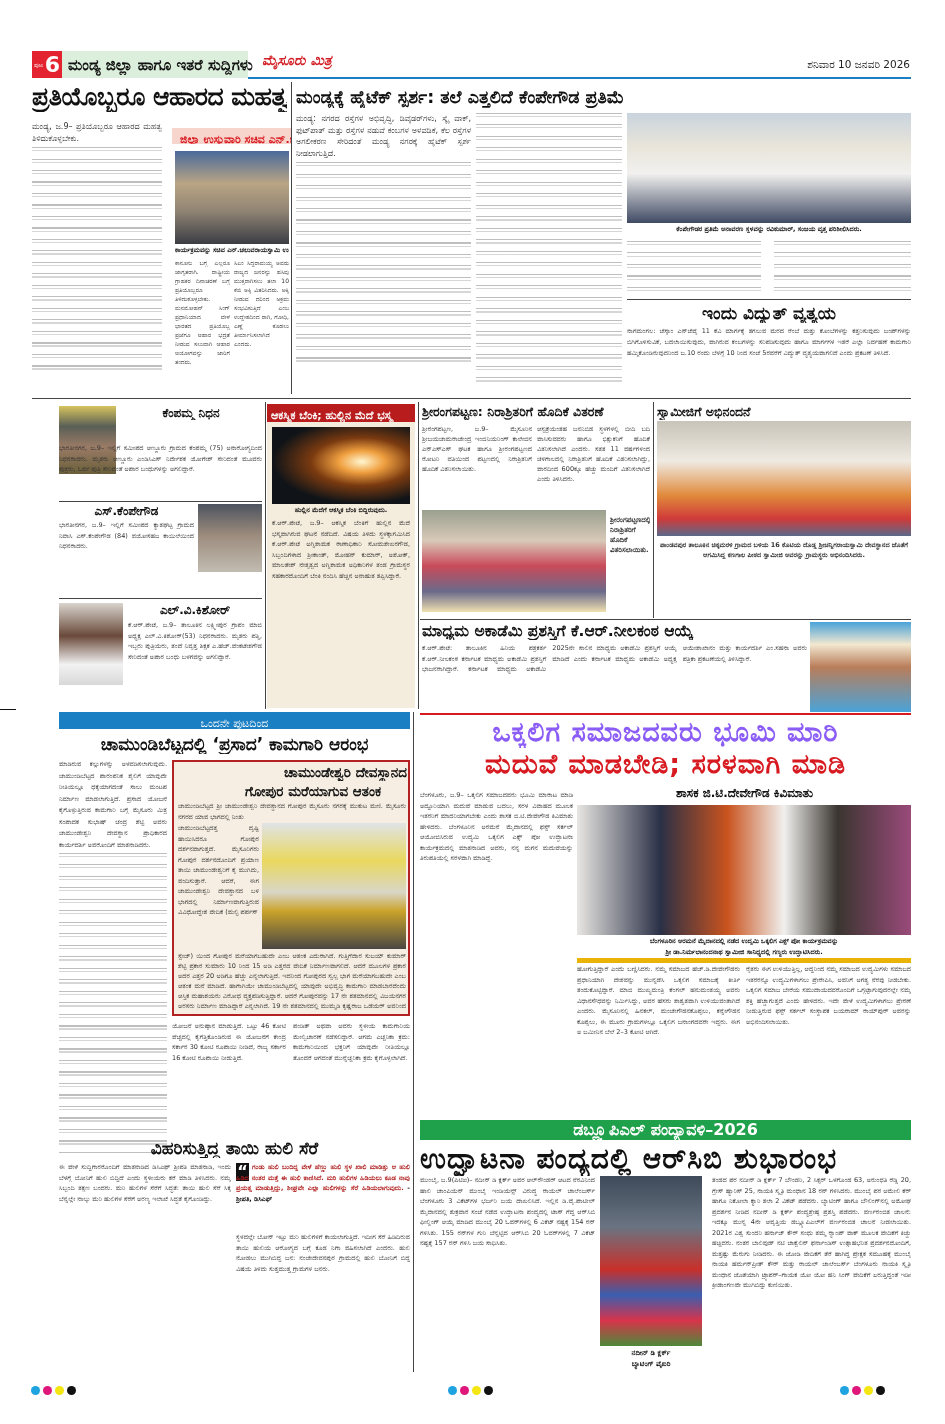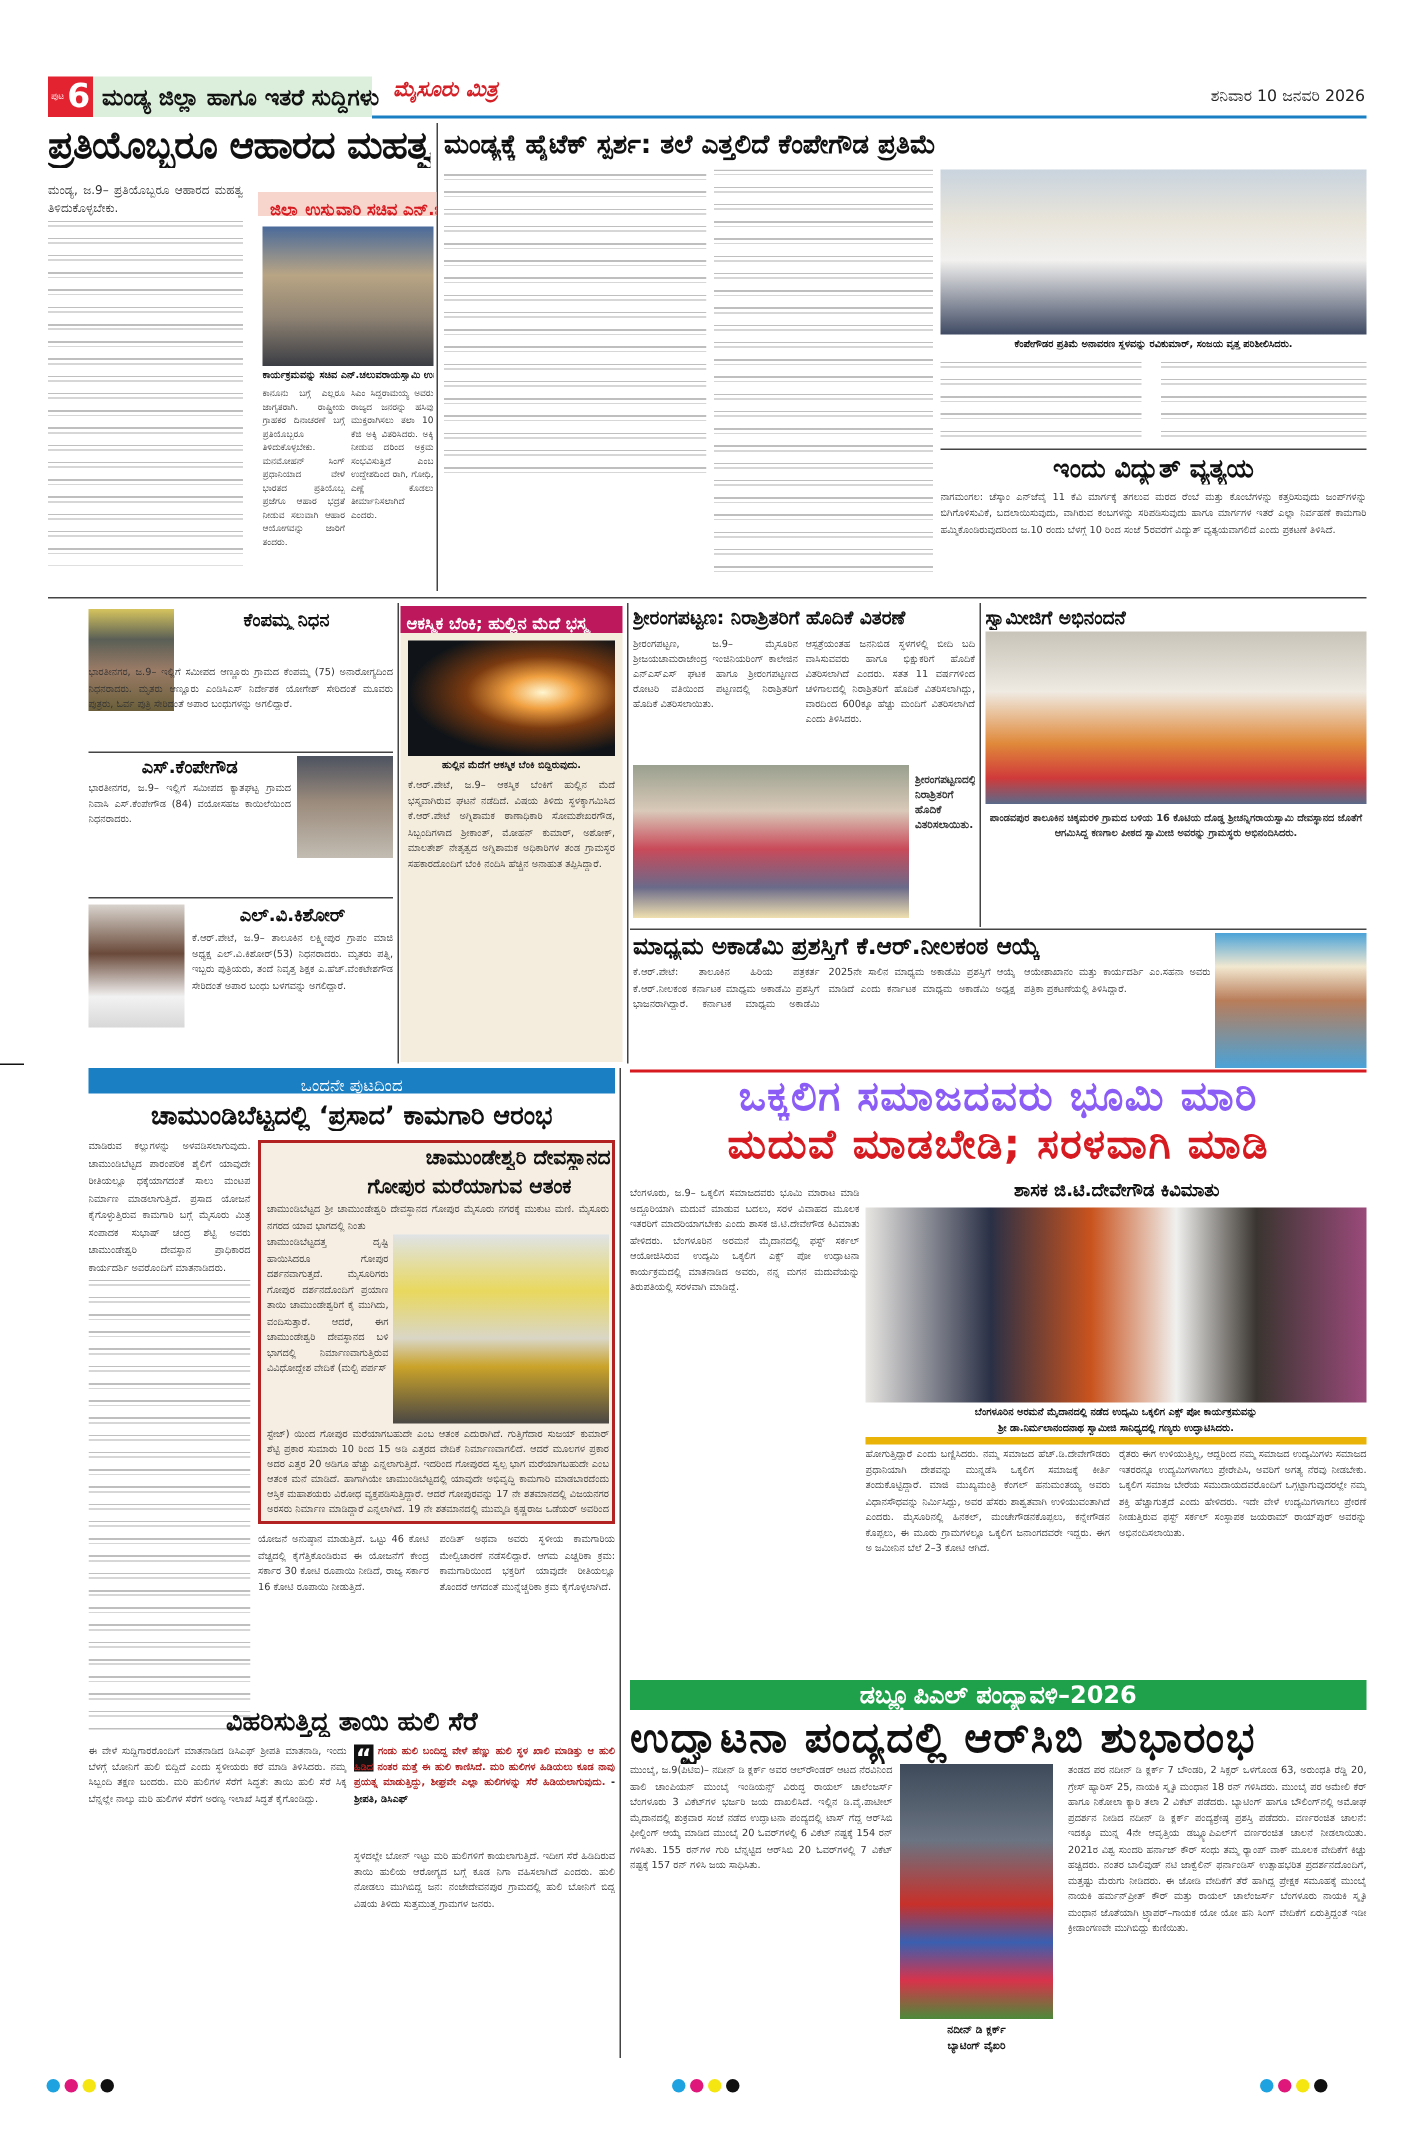--- a/index.html
+++ b/index.html
@@ -43,20 +43,21 @@
 <div class="abs caption" style="left:175px;top:246px;width:114px;white-space:nowrap;overflow:hidden;font-size:6.5px;">ಕಾರ್ಯಕ್ರಮವನ್ನು ಸಚಿವ ಎನ್.ಚಲುವರಾಯಸ್ವಾಮಿ ಉದ್ಘಾಟಿಸಿದರು.</div>
 <div class="abs body-text" style="left:175px;top:258px;width:55px;height:130px;font-size:6px;line-height:9px;">
   <span>ಕಾನೂನು ಬಗ್ಗೆ ಎಲ್ಲರೂ ಜಾಗೃತರಾಗಿ. ರಾಷ್ಟ್ರೀಯ ಗ್ರಾಹಕರ ದಿನಾಚರಣೆ ಬಗ್ಗೆ ಪ್ರತಿಯೊಬ್ಬರೂ ತಿಳಿದುಕೊಳ್ಳಬೇಕು. ಮನಮೋಹನ್ ಸಿಂಗ್ ಪ್ರಧಾನಿಯಾದ ವೇಳೆ ಭಾರತದ ಪ್ರತಿಯೊಬ್ಬ ಪ್ರಜೆಗೂ ಆಹಾರ ಭದ್ರತೆ ನೀಡುವ ಸಲುವಾಗಿ ಆಹಾರ ಆಯೋಗವನ್ನು ಜಾರಿಗೆ ತಂದರು.</span>
 </div>
 <div class="abs body-text" style="left:234px;top:258px;width:55px;height:130px;font-size:6px;line-height:9px;">
   <span>ಸಿಎಂ ಸಿದ್ದರಾಮಯ್ಯ ಅವರು ರಾಜ್ಯದ ಜನರನ್ನು ಹಸಿವು ಮುಕ್ತರಾಗಿಸಲು ತಲಾ 10 ಕೆಜಿ ಅಕ್ಕಿ ವಿತರಿಸಿದರು. ಅಕ್ಕಿ ನೀಡುವ ದರಿಂದ ಅಕ್ರಮ ಸಂಭವಿಸುತ್ತಿದೆ ಎಂಬ ಉದ್ದೇಶದಿಂದ ರಾಗಿ, ಗೋಧಿ, ಎಣ್ಣೆ ಕೊಡಲು ತೀರ್ಮಾನಿಸಲಾಗಿದೆ ಎಂದರು.</span>
 </div>
 
 <div class="abs headline" style="left:296px;top:87px;width:615px;font-size:17.5px;">ಮಂಡ್ಯಕ್ಕೆ ಹೈಟೆಕ್ ಸ್ಪರ್ಶ: ತಲೆ ಎತ್ತಲಿದೆ ಕೆಂಪೇಗೌಡ ಪ್ರತಿಮೆ</div>
 <div class="abs body-text" style="left:296px;top:113px;width:175px;height:280px;">
+  <span>ಮಂಡ್ಯ: ನಗರದ ರಸ್ತೆಗಳ ಅಭಿವೃದ್ಧಿ, ಡಿವೈಡರ್‌ಗಳು, ಸ್ಕೈ ವಾಕ್, ಫುಟ್‌ಪಾತ್ ಮತ್ತು ರಸ್ತೆಗಳ ನಡುವೆ ಕಂಬಗಳ ಅಳವಡಿಕೆ, ಕೆಲ ರಸ್ತೆಗಳ ಅಗಲೀಕರಣ ಸೇರಿದಂತೆ ಮಂಡ್ಯ ನಗರಕ್ಕೆ ಹೈಟೆಕ್ ಸ್ಪರ್ಶ ನೀಡಲಾಗುತ್ತಿದೆ.</span>
   <div class="fake-lines" style="height:200px;margin-top:3px;"></div>
 </div>
 <div class="abs body-text" style="left:476px;top:113px;width:146px;height:280px;">
   <div class="fake-lines" style="height:275px;"></div>
 </div>
 <div class="abs photo" style="left:627px;top:113px;width:284px;height:110px;background:linear-gradient(180deg,#c9d4de 0%,#e8e4da 30%,#f2f1ef 55%,#3f4a63 100%);"></div>
 <div class="abs caption" style="left:627px;top:225px;width:284px;white-space:nowrap;overflow:hidden;font-size:6.5px;">ಕೆಂಪೇಗೌಡರ ಪ್ರತಿಮೆ ಅನಾವರಣ ಸ್ಥಳವನ್ನು ರವಿಕುಮಾರ್, ಸಂಜಯ ವೃತ್ತ ಪರಿಶೀಲಿಸಿದರು.</div>
 <div class="abs fake-lines" style="left:627px;top:241px;width:134px;height:54px;"></div>
 <div class="abs fake-lines" style="left:774px;top:241px;width:137px;height:54px;"></div>
 <div class="hrule" style="left:627px;top:299px;width:284px;"></div>
@@ -73,21 +74,21 @@
 <div class="abs headline" style="left:59px;top:504px;width:135px;text-align:center;font-size:12px;">ಎಸ್.ಕೆಂಪೇಗೌಡ</div>
 <div class="abs body-text" style="left:59px;top:520px;width:135px;height:72px;font-size:6.5px;line-height:10.5px;">ಭಾರತೀನಗರ, ಜ.9– ಇಲ್ಲಿಗೆ ಸಮೀಪದ ಕ್ಯಾತಘಟ್ಟ ಗ್ರಾಮದ ನಿವಾಸಿ ಎಸ್.ಕೆಂಪೇಗೌಡ (84) ವಯೋಸಹಜ ಕಾಯಿಲೆಯಿಂದ ನಿಧನರಾದರು.</div>
 <div class="abs photo" style="left:198px;top:504px;width:64px;height:68px;background:linear-gradient(180deg,#4d5360 0%,#9b8b7c 45%,#c2bcb2 100%);"></div>
 <div class="hrule" style="left:59px;top:598px;width:203px;"></div>
 
 <div class="abs photo" style="left:59px;top:603px;width:64px;height:82px;background:linear-gradient(180deg,#d9d4ce 0%,#6a4a3a 40%,#f2f2f2 75%,#d8d8d8 100%);"></div>
 <div class="abs headline" style="left:128px;top:603px;width:134px;text-align:center;font-size:12px;">ಎಲ್.ವಿ.ಕಿಶೋರ್</div>
 <div class="abs body-text" style="left:128px;top:620px;width:134px;height:90px;font-size:6.5px;line-height:10.5px;">ಕೆ.ಆರ್.ಪೇಟೆ, ಜ.9– ತಾಲೂಕಿನ ಲಕ್ಷ್ಮೀಪುರ ಗ್ರಾಪಂ ಮಾಜಿ ಅಧ್ಯಕ್ಷ ಎಲ್.ವಿ.ಕಿಶೋರ್(53) ನಿಧನರಾದರು. ಮೃತರು ಪತ್ನಿ, ಇಬ್ಬರು ಪುತ್ರಿಯರು, ತಂದೆ ನಿವೃತ್ತ ಶಿಕ್ಷಕ ಎ.ಹೆಚ್.ವೆಂಕಟೇಶಗೌಡ ಸೇರಿದಂತೆ ಅಪಾರ ಬಂಧು ಬಳಗವನ್ನು ಅಗಲಿದ್ದಾರೆ.</div>
 <div class="vrule" style="left:265px;top:402px;height:307px;"></div>
 
-<div class="abs" style="left:267px;top:404px;width:148px;height:18px;background:#be185d;overflow:hidden;">
+<div class="abs" style="left:267px;top:404px;width:148px;height:18px;background:#b91c1c;overflow:hidden;">
   <span style="color:#fff;font-size:11px;font-weight:bold;white-space:nowrap;padding-left:4px;line-height:18px;">ಆಕಸ್ಮಿಕ ಬೆಂಕಿ; ಹುಲ್ಲಿನ ಮೆದೆ ಭಸ್ಮ</span>
 </div>
 <div class="abs" style="left:267px;top:422px;width:148px;height:286px;background:#f4ecdc;"></div>
 <div class="abs photo" style="left:272px;top:427px;width:138px;height:77px;background:radial-gradient(ellipse at 65% 45%,#fff6d0 0%,#f0a040 18%,#7a3a10 40%,#101418 70%);"></div>
 <div class="abs caption" style="left:272px;top:506px;width:138px;white-space:nowrap;overflow:hidden;font-size:6.5px;">ಹುಲ್ಲಿನ ಮೆದೆಗೆ ಆಕಸ್ಮಿಕ ಬೆಂಕಿ ಬಿದ್ದಿರುವುದು.</div>
 <div class="abs body-text" style="left:272px;top:518px;width:138px;height:188px;font-size:6.5px;line-height:10.5px;">ಕೆ.ಆರ್.ಪೇಟೆ, ಜ.9– ಆಕಸ್ಮಿಕ ಬೆಂಕಿಗೆ ಹುಲ್ಲಿನ ಮೆದೆ ಭಸ್ಮವಾಗಿರುವ ಘಟನೆ ನಡೆದಿದೆ. ವಿಷಯ ತಿಳಿದು ಸ್ಥಳಕ್ಕಾಗಮಿಸಿದ ಕೆ.ಆರ್.ಪೇಟೆ ಅಗ್ನಿಶಾಮಕ ಠಾಣಾಧಿಕಾರಿ ಸೋಮಶೇಖರಗೌಡ, ಸಿಬ್ಬಂದಿಗಳಾದ ಶ್ರೀಕಾಂತ್, ಮೋಹನ್ ಕುಮಾರ್, ಅಶೋಕ್, ಮಾಲತೇಶ್ ನೇತೃತ್ವದ ಅಗ್ನಿಶಾಮಕ ಅಧಿಕಾರಿಗಳ ತಂಡ ಗ್ರಾಮಸ್ಥರ ಸಹಕಾರದೊಂದಿಗೆ ಬೆಂಕಿ ನಂದಿಸಿ ಹೆಚ್ಚಿನ ಅನಾಹುತ ತಪ್ಪಿಸಿದ್ದಾರೆ.</div>
 <div class="vrule" style="left:418px;top:402px;height:307px;"></div>
 
 <div class="abs headline" style="left:422px;top:404px;width:228px;font-size:12.5px;">ಶ್ರೀರಂಗಪಟ್ಟಣ: ನಿರಾಶ್ರಿತರಿಗೆ ಹೊದಿಕೆ ವಿತರಣೆ</div>
 <div class="abs body-text" style="left:422px;top:424px;width:110px;height:82px;font-size:6.5px;line-height:10px;">ಶ್ರೀರಂಗಪಟ್ಟಣ, ಜ.9– ಮೈಸೂರಿನ ಶ್ರೀಜಯಚಾಮರಾಜೇಂದ್ರ ಇಂಜಿನಿಯರಿಂಗ್ ಕಾಲೇಜಿನ ಎನ್‌ಎಸ್‌ಎಸ್ ಘಟಕ ಹಾಗೂ ಶ್ರೀರಂಗಪಟ್ಟಣದ ರೋಟರಿ ವತಿಯಿಂದ ಪಟ್ಟಣದಲ್ಲಿ ನಿರಾಶ್ರಿತರಿಗೆ ಹೊದಿಕೆ ವಿತರಿಸಲಾಯಿತು.</div>

